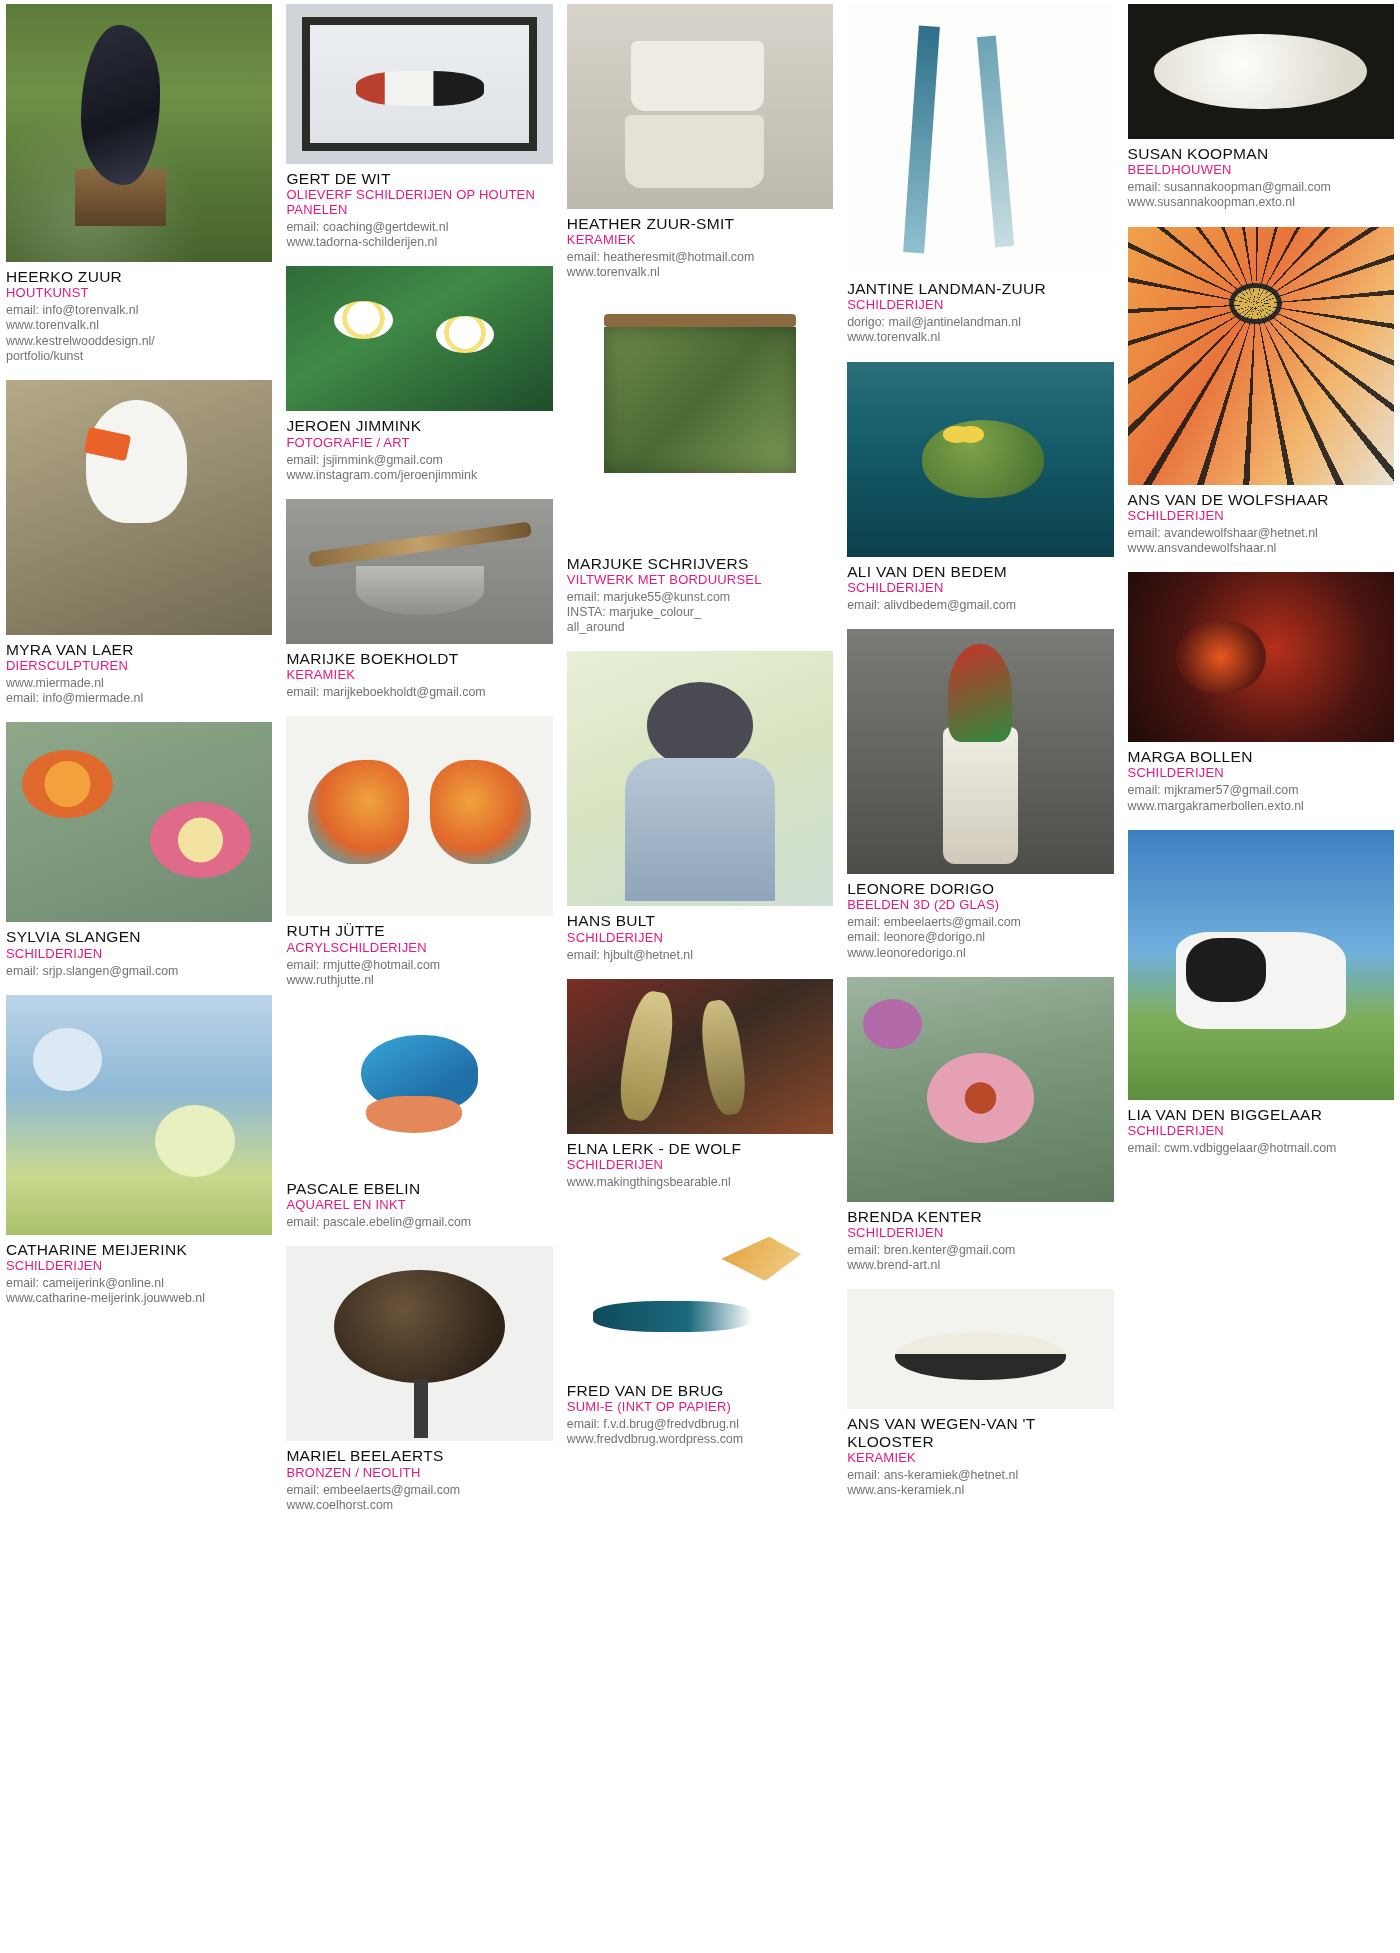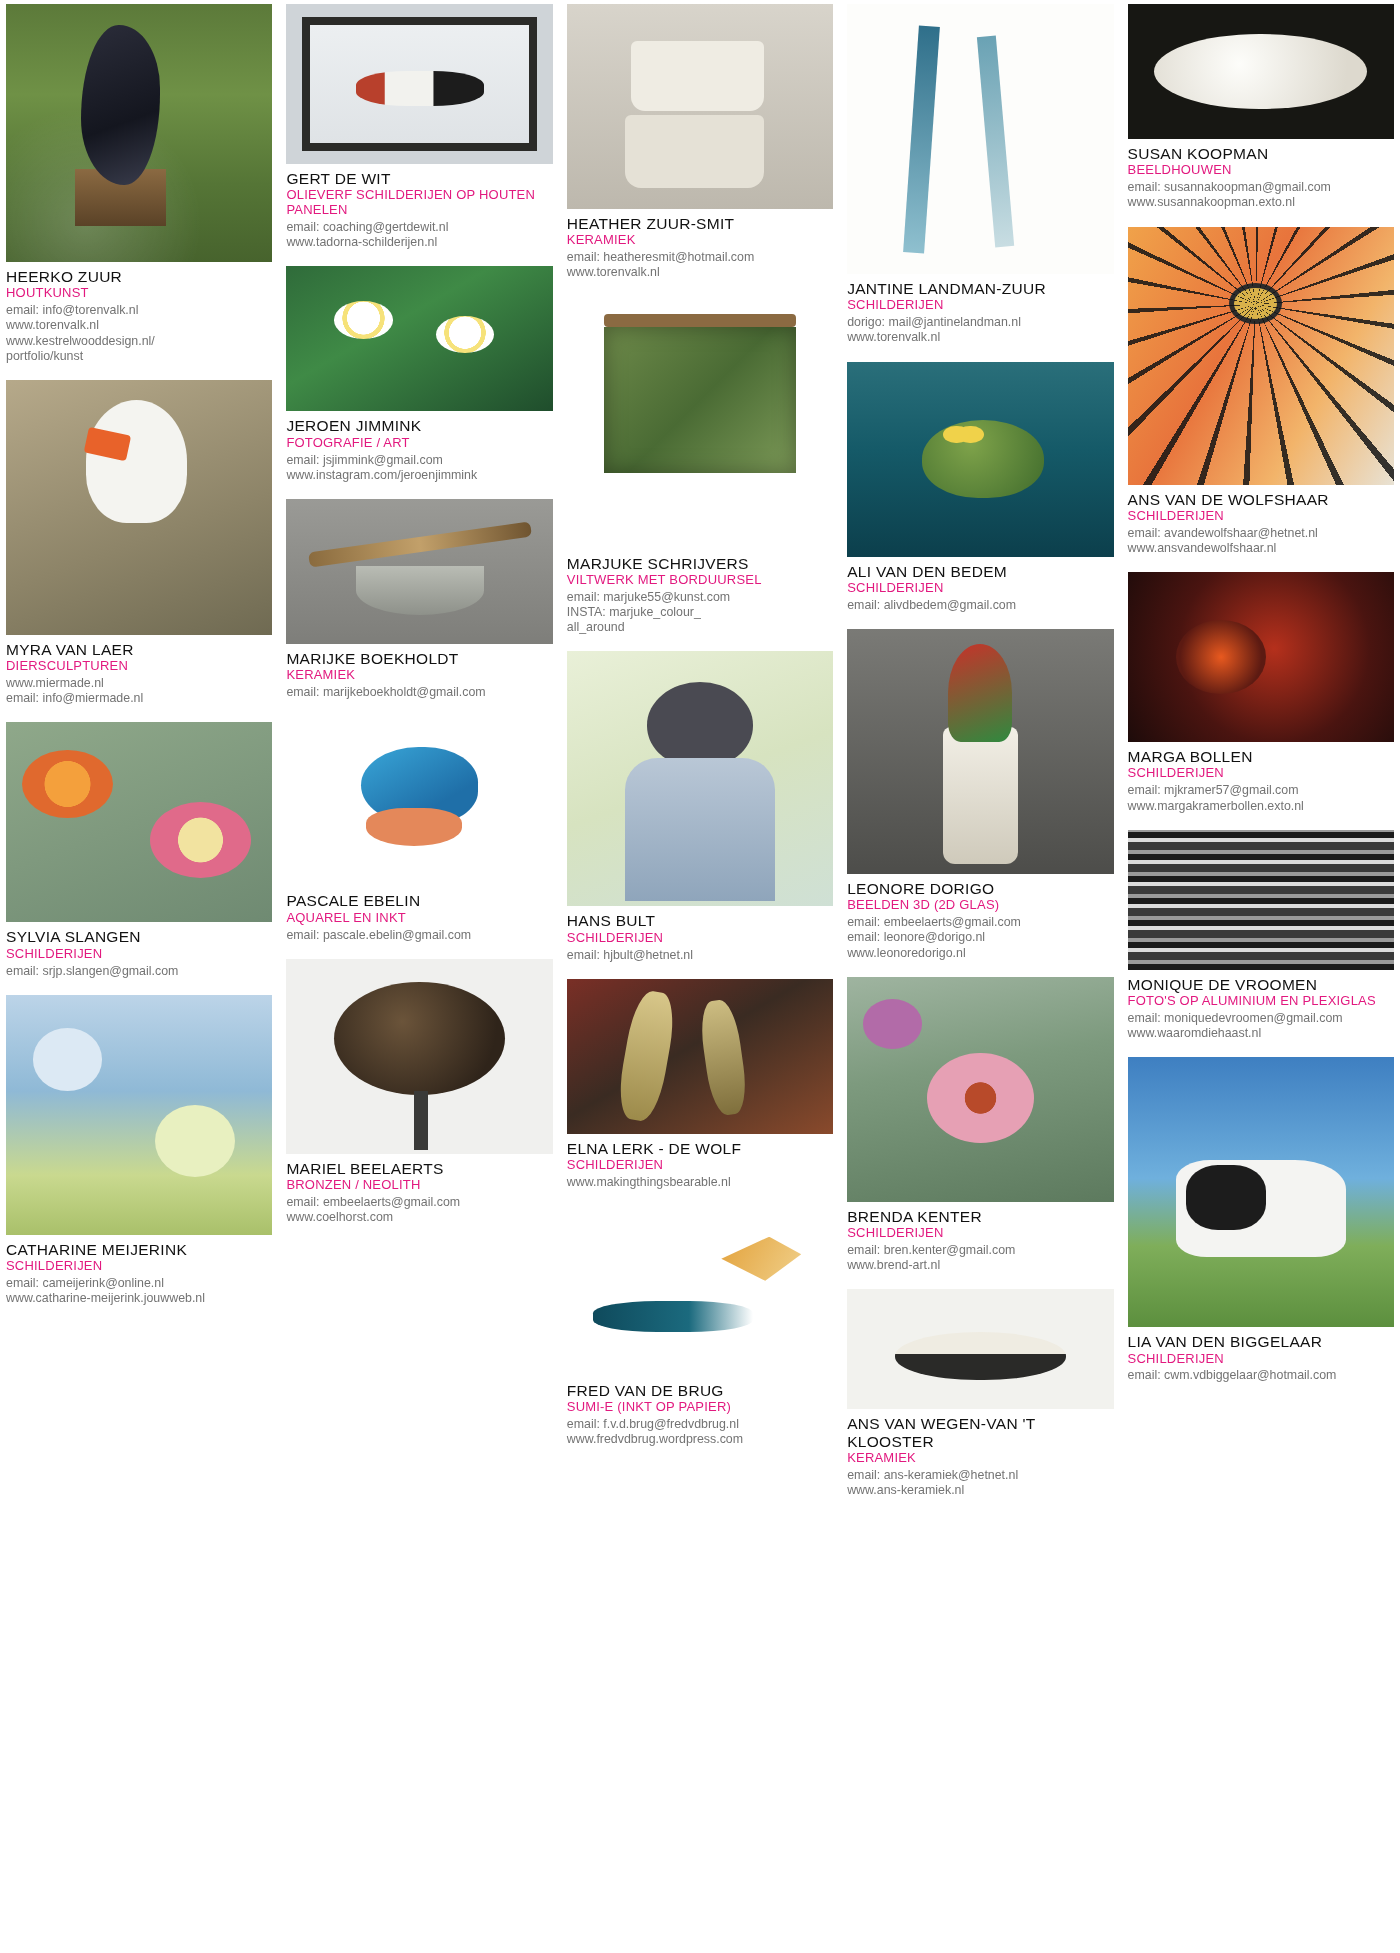--- a/index.html
+++ b/index.html
@@ -299,20 +299,31 @@
         <div class="thumb" style="height: 145px;">
           <div class="art g-bowl"></div>
         </div>
         <div class="name">MARIJKE BOEKHOLDT</div>
         <div class="disc">KERAMIEK</div>
         <div class="lines">
           <div>email: marijkeboekholdt@gmail.com</div>
         </div>
       </div>
       <div class="card">
+        <div class="thumb" style="height: 200px;">
+          <div class="art g-butterfly"></div>
+        </div>
+        <div class="name">RUTH JÜTTE</div>
+        <div class="disc">ACRYLSCHILDERIJEN</div>
+        <div class="lines">
+          <div>email: rmjutte@hotmail.com</div>
+          <div>www.ruthjutte.nl</div>
+        </div>
+      </div>
+      <div class="card">
         <div class="thumb" style="height: 170px;">
           <div class="art g-bird"></div>
         </div>
         <div class="name">PASCALE EBELIN</div>
         <div class="disc">AQUAREL EN INKT</div>
         <div class="lines">
           <div>email: pascale.ebelin@gmail.com</div>
         </div>
       </div>
       <div class="card">
@@ -462,31 +473,20 @@
           <div class="art g-marga"></div>
         </div>
         <div class="name">MARGA BOLLEN</div>
         <div class="disc">SCHILDERIJEN</div>
         <div class="lines">
           <div>email: mjkramer57@gmail.com</div>
           <div>www.margakramerbollen.exto.nl</div>
         </div>
       </div>
       <div class="card">
-        <div class="thumb" style="height: 140px;">
-          <div class="art g-silver"></div>
-        </div>
-        <div class="name">MONIQUE DE VROOMEN</div>
-        <div class="disc">FOTO'S OP ALUMINIUM EN PLEXIGLAS</div>
-        <div class="lines">
-          <div>email: moniquedevroomen@gmail.com</div>
-          <div>www.waaromdiehaast.nl</div>
-        </div>
-      </div>
-      <div class="card">
         <div class="thumb" style="height: 270px;">
           <div class="art g-cow"></div>
         </div>
         <div class="name">LIA VAN DEN BIGGELAAR</div>
         <div class="disc">SCHILDERIJEN</div>
         <div class="lines">
           <div>email: cwm.vdbiggelaar@hotmail.com</div>
         </div>
       </div>
     </div>

